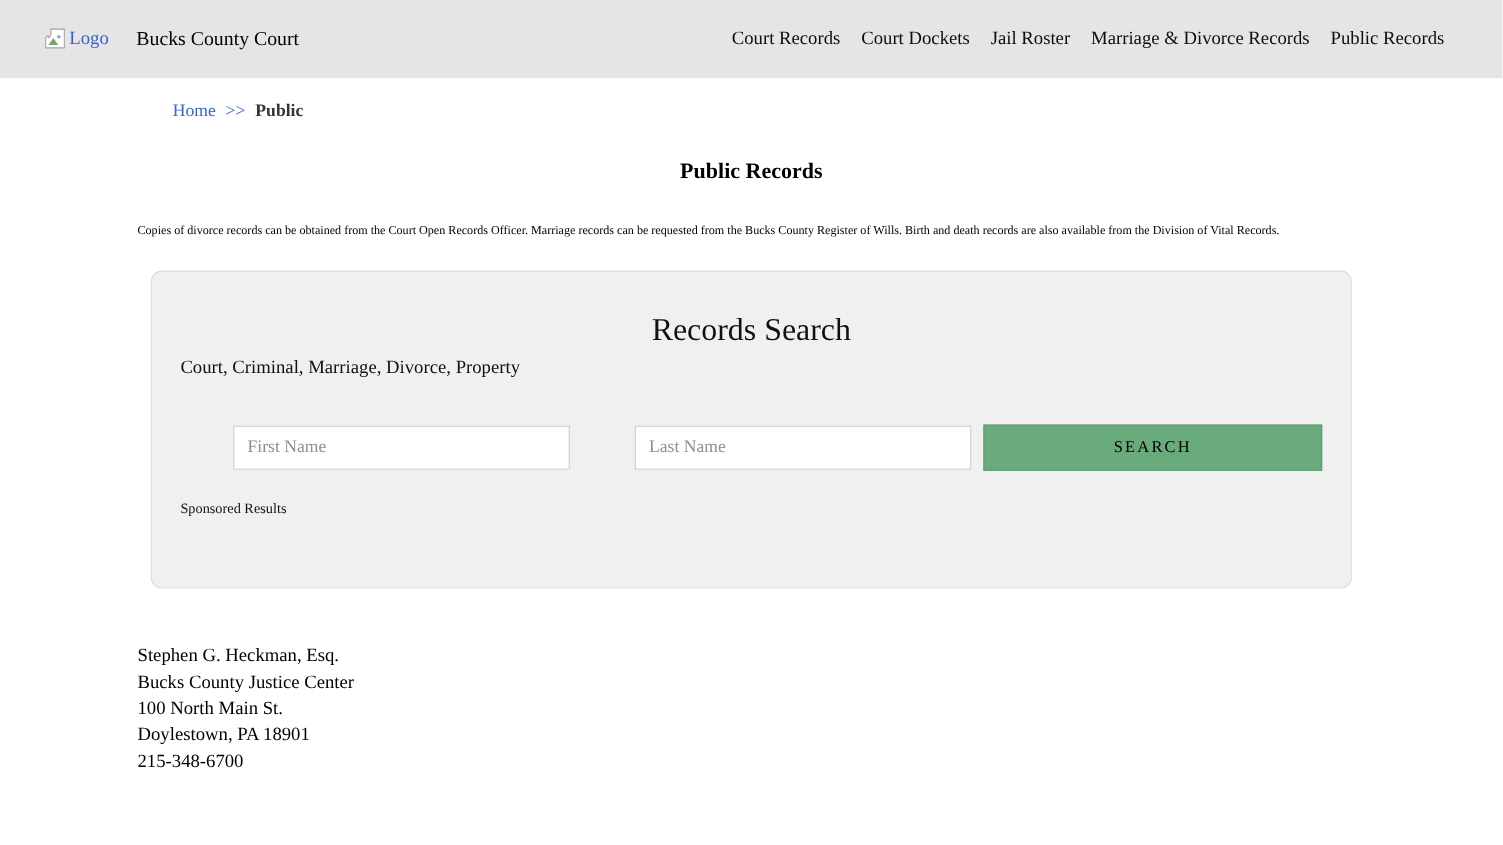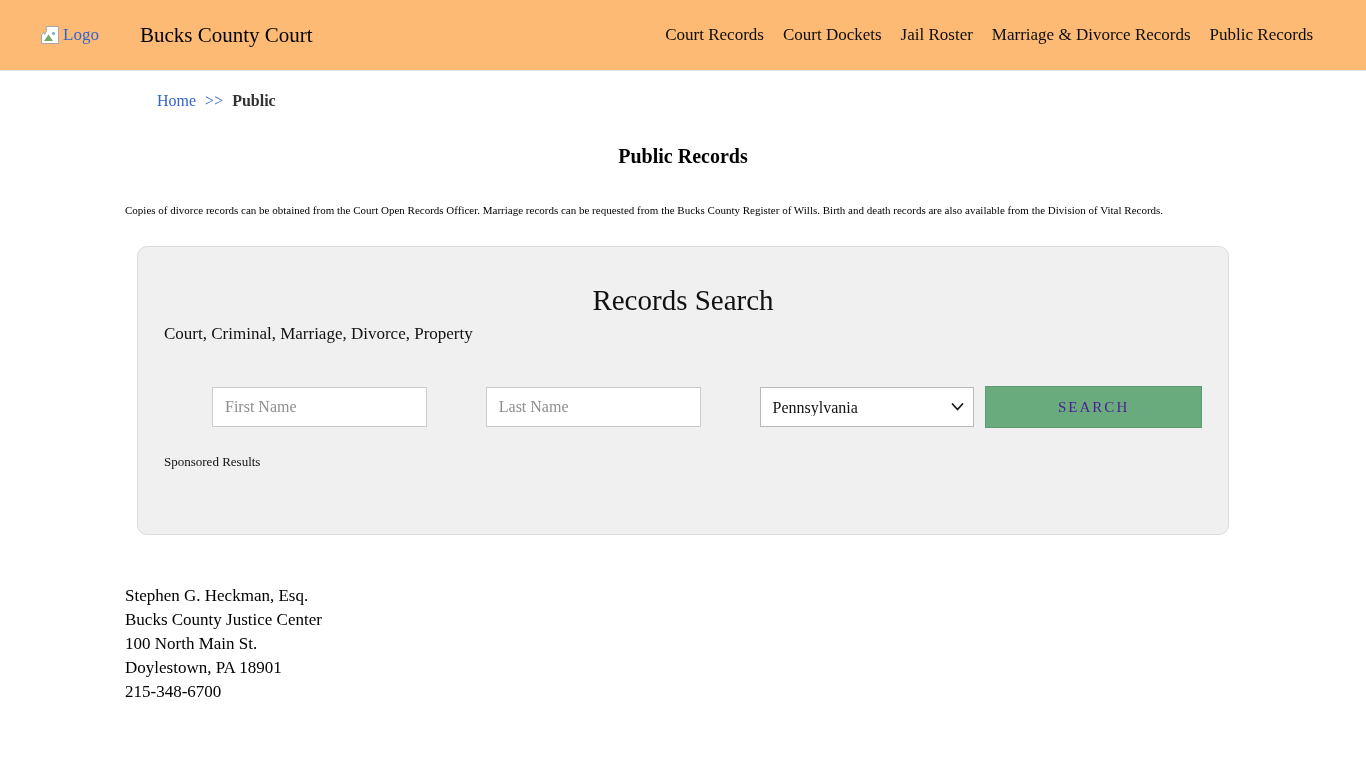--- a/index.html
+++ b/index.html
@@ -9,37 +9,36 @@
     color: #000;
   }
   body { width: 1366px; min-height: 768px; margin: 0 auto; overflow-x: hidden; }
 
   
   .header {
     height: 71px;
     display: flex;
     align-items: center;
     padding: 0 53px 0 40px;
-    background: #fdba74;
+    background: #e5e5e5;
     border-bottom: 1px solid #e4e4e4;
-    gap: 16px;
   }
   .logo-link {
     display: inline-flex;
     align-items: center;
     gap: 3px;
     text-decoration: none;
     color: #3366cc;
     font-size: 17px;
     cursor: pointer;
   }
   .logo-link svg { display: block; }
   .site-title {
     margin-left: 25px;
-    font-size: 21px;
+    font-size: 18px;
     color: #000;
   }
   .nav {
     margin-left: auto;
     display: flex;
     gap: 19px;
   }
   .nav a {
     text-decoration: none;
     color: #0d0d0d;
@@ -148,21 +147,21 @@
     top: 50%;
     transform: translateY(-50%);
     pointer-events: none;
     line-height: 0;
   }
   .search-btn {
     flex: 1;
     height: 42px;
     background: #6aab7e;
     border: 1px solid #609c73;
-    color: #4c1d95;
+    color: #000000;
     font-family: "Liberation Serif", "DejaVu Serif", serif;
     font-size: 15px;
     letter-spacing: 2px;
     cursor: pointer;
   }
   .sponsored {
     margin-top: 26px;
     font-size: 13px;
     color: #111;
   }
@@ -215,30 +214,20 @@
     <h2 class="panel-title">Records Search</h2>
     <div class="panel-subtitle">Court, Criminal, Marriage, Divorce, Property</div>
 
     <div class="form-row">
       <div class="field">
         <input class="text-input" type="text" placeholder="First Name" style="">
       </div>
       <div class="field">
         <input class="text-input" type="text" placeholder="Last Name" style="">
       </div>
-      <div class="field select-wrap">
-        <select class="state-select">
-          <option selected="">Pennsylvania</option>
-        </select>
-        <span class="select-chevron">
-          <svg width="13" height="9" viewBox="0 0 13 9">
-            <polyline points="1.5,1.5 6.5,7 11.5,1.5" fill="none" stroke="#1a1a1a" stroke-width="1.8" stroke-linecap="round" stroke-linejoin="round"></polyline>
-          </svg>
-        </span>
-      </div>
       <button class="search-btn" type="button">SEARCH</button>
     </div>
 
     <div class="sponsored">Sponsored Results</div>
   </section>
 
   <address class="contact">
     <div>Stephen G. Heckman, Esq.</div>
     <div>Bucks County Justice Center</div>
     <div>100 North Main St.</div>

